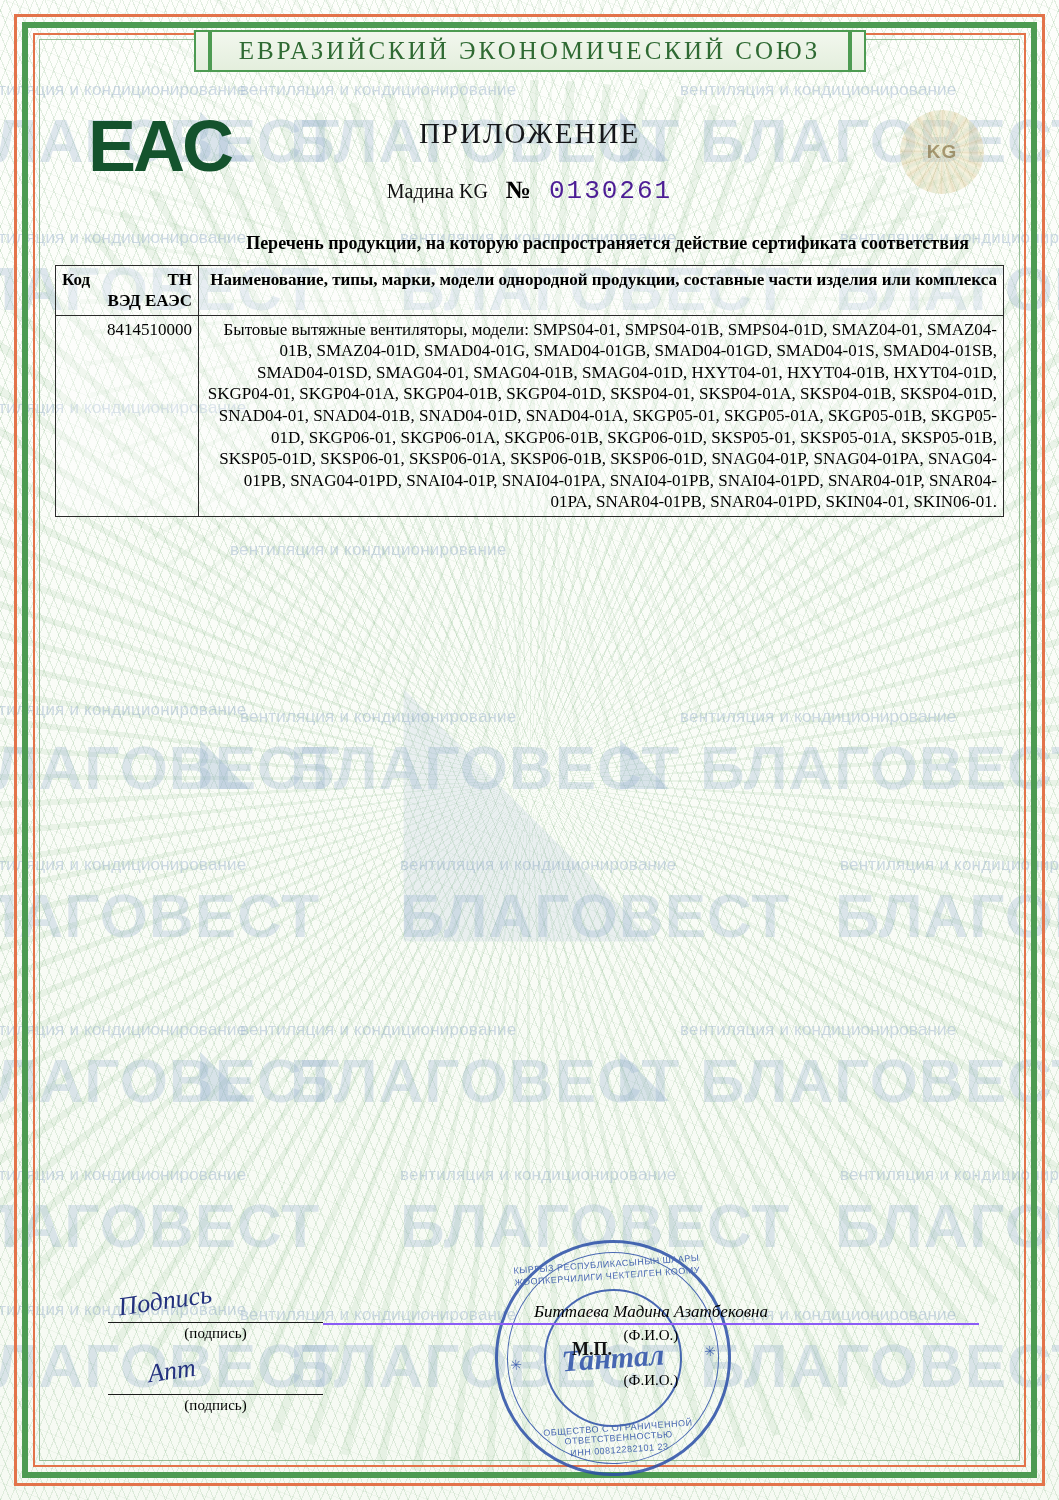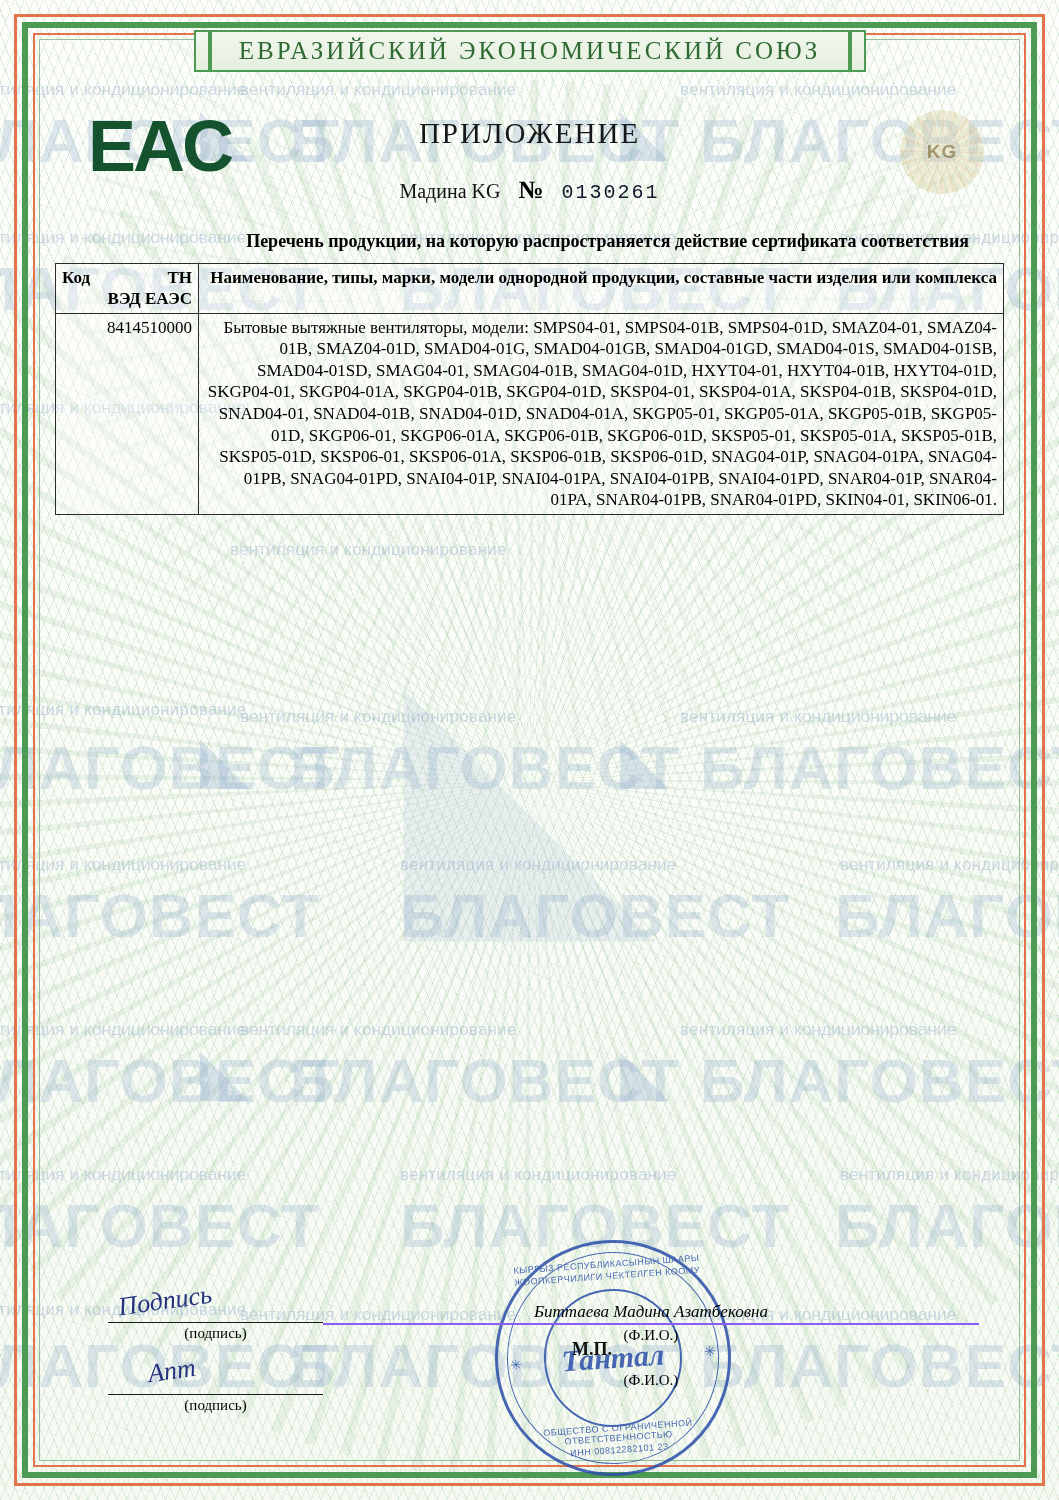--- a/index.html
+++ b/index.html
@@ -197,23 +197,23 @@
     display: flex;
     justify-content: center;
     align-items: baseline;
     gap: 18px;
     margin-top: 26px;
   }
   .serie-label { font-size: 20px; color: #111; }
   .num-sign { font-size: 25px; font-weight: bold; }
   .num-value {
     font-family: "Liberation Mono", monospace;
-    font-size: 20px;
+    font-size: 26px;
     letter-spacing: 2px;
-    color: #0f172a;
+    color: #4c1d95;
   }
   .list-heading {
     text-align: right;
     font-size: 18px;
     font-weight: bold;
     margin-top: 26px;
     line-height: 1.25;
     padding: 0 35px;
   }
 

